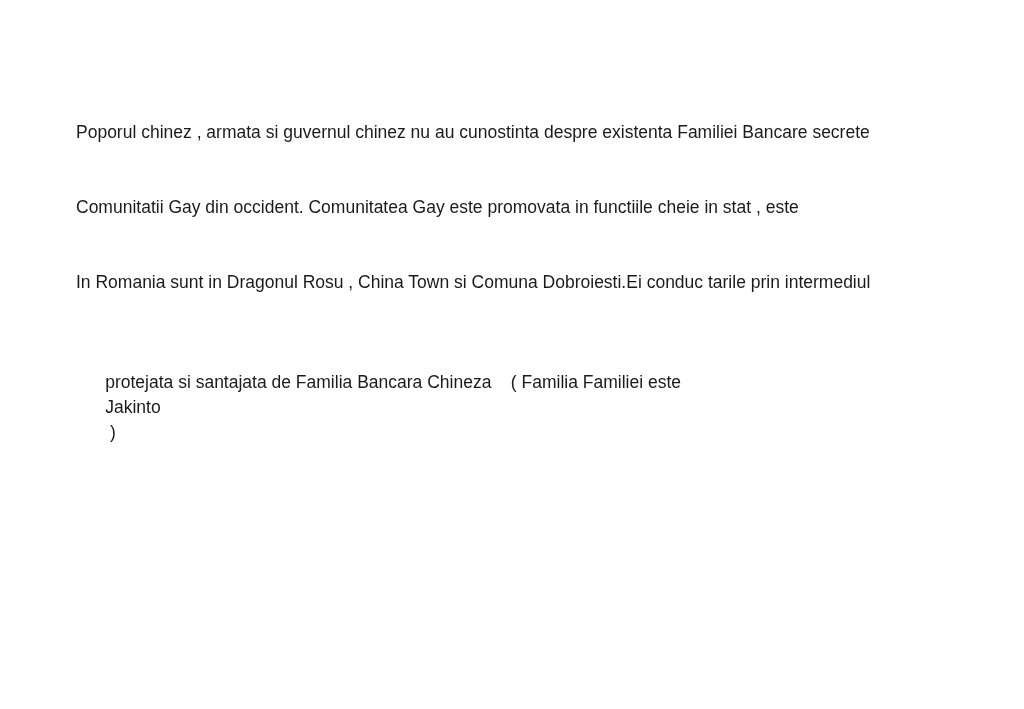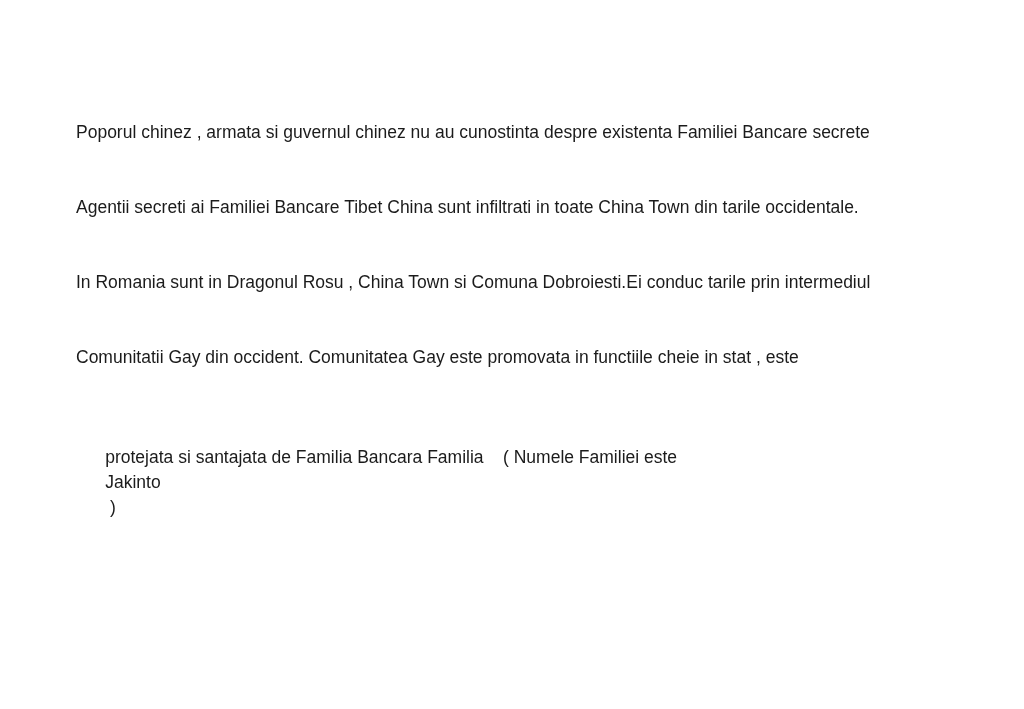--- a/index.html
+++ b/index.html
@@ -34,22 +34,21 @@
   .bold-word {
     font-weight: normal;
   }
 </style>
 </head>
 <body>
 
 <div class="page">
   <div class="text-block">
     <div class="doc-line">Poporul chinez , armata si guvernul chinez nu au cunostinta despre existenta Familiei Bancare secrete</div>
-    <div class="doc-line">Agentii secreti ai Familiei Bancare Tibet China sunt infiltrati in toate China Town din tarile occidentale.</div>
+    <div class="doc-line">Comunitatii Gay din occident. Comunitatea Gay este promovata in functiile cheie in stat , este</div>
     <div class="doc-line">In Romania sunt in Dragonul Rosu , China Town si Comuna Dobroiesti.Ei conduc tarile prin intermediul</div>
-    <div class="doc-line">Comunitatii Gay din occident. Comunitatea Gay este promovata in functiile cheie in stat , este</div>
     <div class="doc-line">
-      <span>protejata si santajata de Familia Bancara Familia    ( Numele Familiei este   </span>
+      <span>protejata si santajata de Familia Bancara Chineza    ( Familia Familiei este   </span>
       <span class="bold-word">Jakinto</span>
       <span> )</span>
     </div>
   </div>
 </div>
 
 </body></html>

